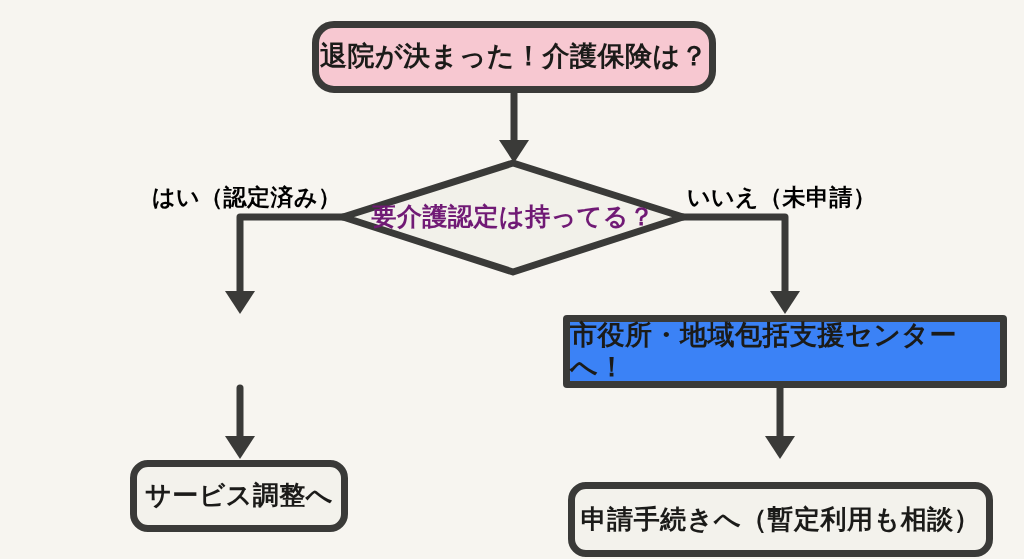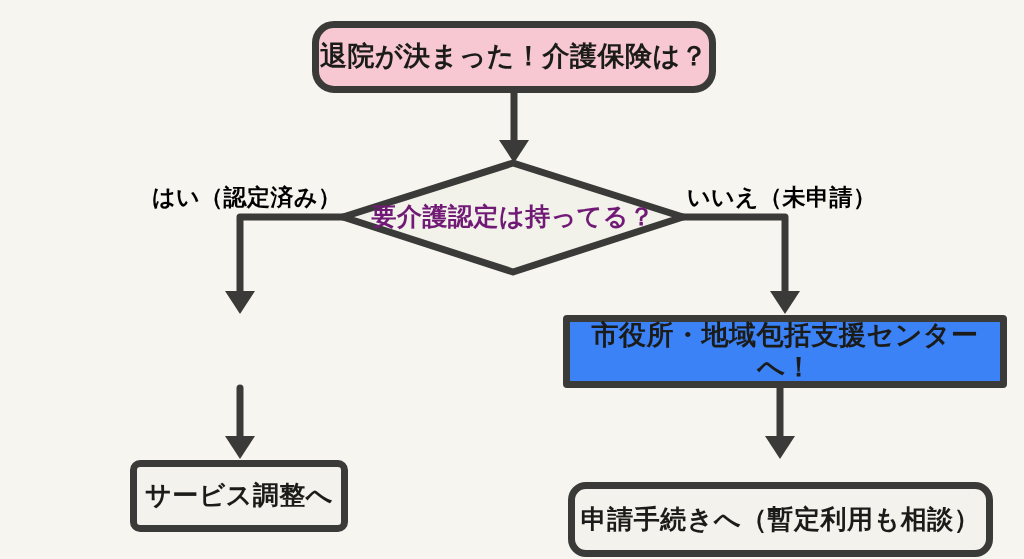--- a/index.html
+++ b/index.html
@@ -25,21 +25,21 @@
   .node {
     position: absolute;
     box-sizing: border-box;
     display: flex;
     align-items: center;
     justify-content: center;
     border: 7px solid #3a3a38;
     border-radius: 22px;
     font-weight: bold;
     color: #1b1b19;
-    text-align: center;
+    text-align: left;
     line-height: 1.15;
     letter-spacing: 0.5px;
   }
   .node-start {
     left: 312px; top: 21px; width: 404px; height: 72px;
     background: #f7c8d1;
     font-size: 27px;
   }
   .node-yes-action {
     left: 42px; top: 315px; width: 395px; height: 73px;
@@ -50,21 +50,21 @@
   .node-no-action {
     left: 563px; top: 315px; width: 444px; height: 73px;
     background: #3b82f6;
     font-size: 27px;
     border-radius: 4px;
   }
   .node-yes-result {
     left: 130px; top: 460px; width: 218px; height: 72px;
     background: #f3f2ec;
     font-size: 26px;
-    border-radius: 10px;
+    border-radius: 18px;
   }
   .node-no-result {
     left: 568px; top: 460px; width: 425px; height: 75px;
     background: #f3f2ec;
     font-size: 26px;
     border-radius: 18px;
     margin-top: 22px;
   }
   .decision-label {
     position: absolute;

